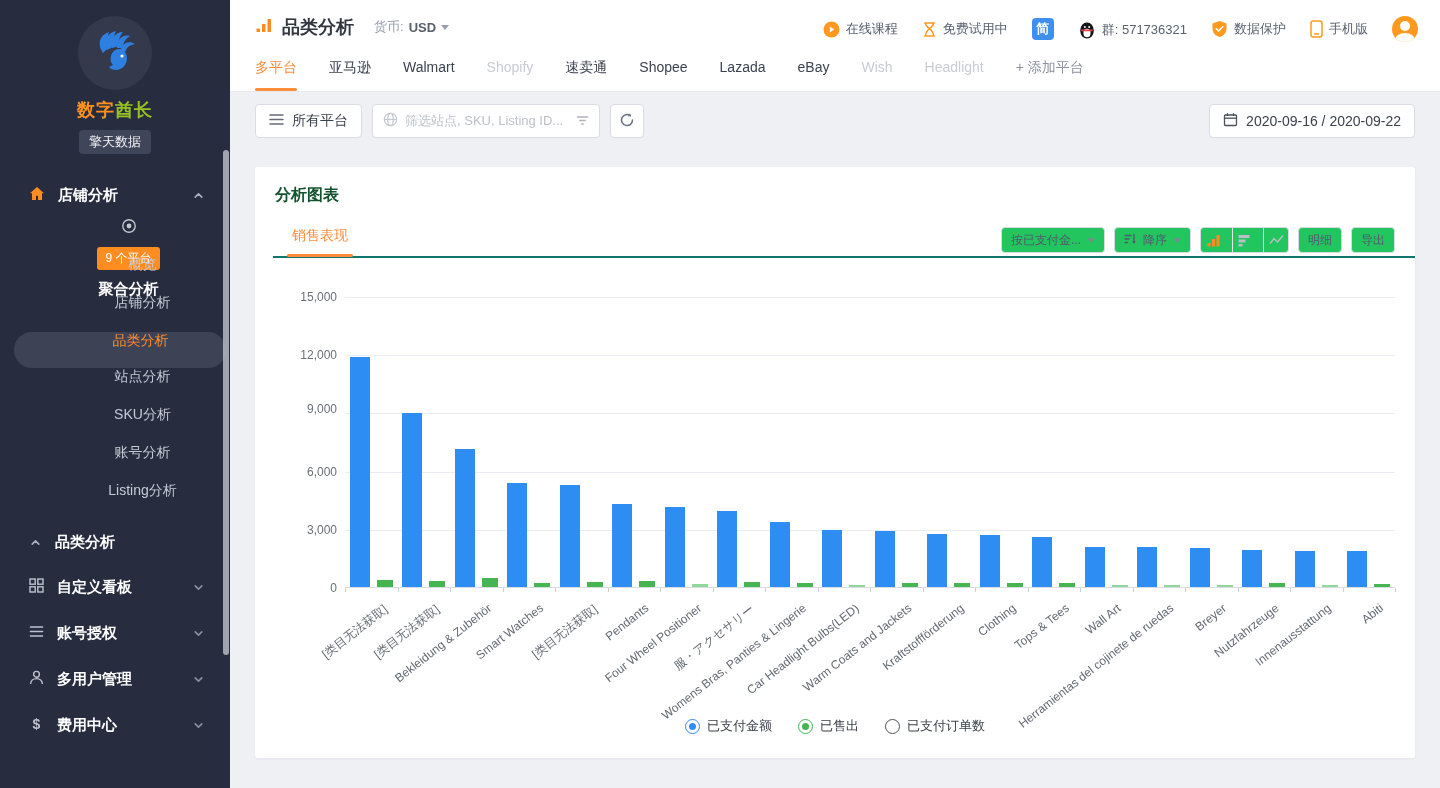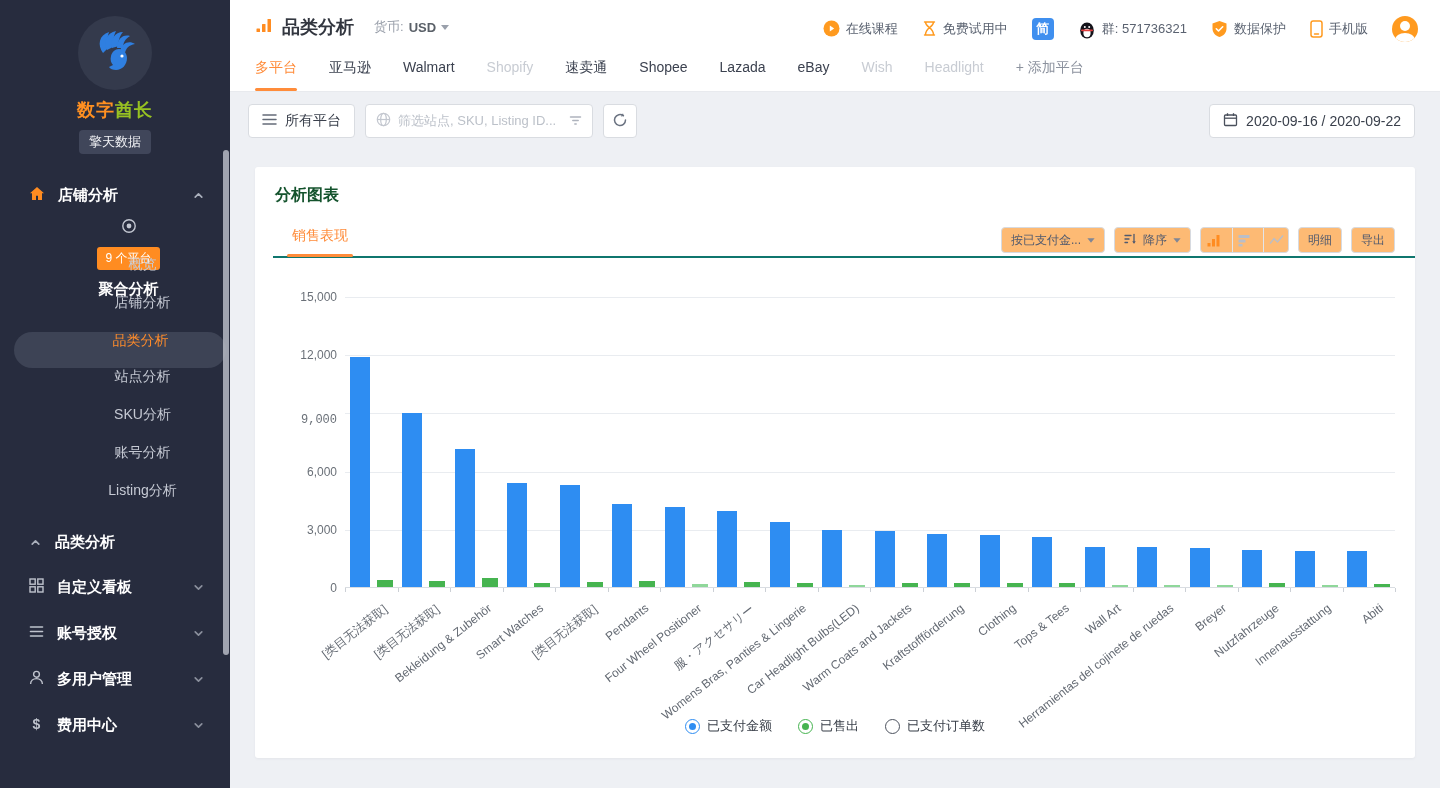--- a/index.html
+++ b/index.html
@@ -32,49 +32,49 @@
 
   
   .main { position:absolute; left:230px; top:0; width:1210px; height:788px; }
   .topbar { position:absolute; left:0; top:0; right:0; height:92px; background:#fff; border-bottom:1px solid #e8eaee; }
   .title-row { position:absolute; left:25px; top:15px; display:flex; align-items:center; }
   .page-title { font-size:18px; font-weight:bold; color:#32363f; margin-left:9px; }
   .currency { margin-left:20px; font-size:13px; color:#9aa0ab; display:flex; align-items:center; gap:5px; cursor:pointer; }
   .currency .cur-val { color:#5a6068; font-weight:bold; }
   .caret-down { width:0; height:0; border-left:4px solid transparent; border-right:4px solid transparent; border-top:5px solid #9aa0ab; display:inline-block; }
   .header-links { position:absolute; right:22px; top:16px; display:flex; align-items:center; gap:24px; font-size:13px; color:#5a6270; }
-  .hlink { display:flex; align-items:flex-start; gap:6px; cursor:pointer; white-space:nowrap; }
+  .hlink { display:flex; align-items:flex-end; gap:6px; cursor:pointer; white-space:nowrap; }
   .jian { display:inline-flex; align-items:center; justify-content:center; width:22px; height:22px; background:#3f8fef; color:#fff; border-radius:4px; font-size:13px; font-weight:bold; }
   .avatar { width:26px; height:26px; border-radius:50%; background:#ff9a1f; position:relative; overflow:hidden; }
   .avatar::before { content:""; position:absolute; left:8px; top:5px; width:10px; height:10px; border-radius:50%; background:#fff; }
   .avatar::after { content:""; position:absolute; left:3px; top:17px; width:20px; height:14px; border-radius:50%; background:#fff; }
 
   .tabs { position:absolute; left:25px; bottom:0; display:flex; gap:32px; font-size:14px; color:#3c4250; }
   .tab { padding-bottom:14px; position:relative; cursor:pointer; white-space:nowrap; }
   .tab.active { color:#ff8c3a; }
   .tab.active::after { content:""; position:absolute; left:0; right:0; bottom:0; height:3px; background:#ff8c3a; border-radius:2px; }
   .tab.disabled { color:#c8ccd3; }
   .tab.add { color:#8c929e; }
 
   
-  .filterbar { position:absolute; top:104px; left:18px; right:25px; height:34px; display:flex; align-items:flex-end; }
+  .filterbar { position:absolute; top:104px; left:25px; right:25px; height:34px; display:flex; align-items:flex-end; }
   .wbtn { height:34px; background:#fff; border:1px solid #d9dce1; border-radius:4px; display:flex; align-items:center; padding:0 13px; gap:8px; font-size:14px; color:#3b414d; cursor:pointer; }
   .search-box { margin-left:10px; width:228px; height:34px; background:#fff; border:1px solid #d9dce1; border-radius:4px; display:flex; align-items:center; padding:0 10px; gap:7px; color:#bcc1c9; font-size:13px; cursor:text; }
   .search-box .ph { flex:1; white-space:nowrap; overflow:hidden; }
   .btn-refresh { margin-left:10px; width:34px; height:34px; justify-content:center; padding:0; }
   .date-btn { margin-left:auto; color:#3a404c; }
 
   
   .card { position:absolute; left:25px; top:167px; width:1160px; height:591px; background:#fff; border-radius:3px; box-shadow:0 1px 3px rgba(31,45,61,.05); }
   .card-title { position:absolute; left:20px; top:18px; font-size:16px; font-weight:bold; color:#14532d; }
   .card-tabrow { position:absolute; left:18px; right:0; top:54px; height:37px; border-bottom:2px solid #0f766e; }
   .sales-tab { position:absolute; left:14px; bottom:-1px; padding:0 5px 12px; color:#ff8c3a; font-size:14px; cursor:pointer; }
   .sales-tab::after { content:""; position:absolute; left:0; right:0; bottom:0; height:3px; background:#ff8c3a; border-radius:2px; }
   .chart-controls { position:absolute; right:20px; top:60px; display:flex; gap:9px; font-size:12px; color:#515a6e; align-items:center; }
-  .ctl { height:26px; border:1px solid #d7dae0; border-radius:4px; background:#fdba74; display:flex; align-items:center; padding:0 9px; gap:6px; cursor:pointer; white-space:nowrap; }
+  .ctl { height:26px; border:1px solid #d7dae0; border-radius:4px; background:#22c55e; display:flex; align-items:center; padding:0 9px; gap:6px; cursor:pointer; white-space:nowrap; }
   .ctl .caret-down { border-top-color:#808695; transform:scale(.9); }
   .seg { padding:0; overflow:hidden; }
   .seg-cell { width:25px; height:24px; display:flex; align-items:center; justify-content:center; cursor:pointer; }
   .seg-cell + .seg-cell { border-left:1px solid #e2e5ea; }
 
   .ylab { position:absolute; left:0; width:82px; text-align:right; font-size:12px; color:#6a7078; }
   .plot { position:absolute; left:90px; top:130px; width:1050px; height:291px; }
   .grid { position:absolute; left:0; right:0; height:1px; background:#e9ecf0; }
   .axisline { position:absolute; left:0; right:0; bottom:0; height:1px; background:#d9dde2; }
   .bar { position:absolute; bottom:1px; border-radius:0; }
@@ -540,20 +540,20 @@
             </span>
             <span>已售出</span>
           </span>
           <span class="legend-item">
             <span class="radio"></span>
             <span>已支付订单数</span>
           </span>
         </div>
     <div class="ylab" style="top: 123px;">15,000</div>
         <div class="ylab" style="top: 181.2px;">12,000</div>
-        <div class="ylab" style="top: 246px; font-family: Liberation Mono, monospace;">9,000</div>
+        <div class="ylab" style="top: 235px;">9,000</div>
         <div class="ylab" style="top: 297.6px;">6,000</div>
         <div class="ylab" style="top: 355.8px;">3,000</div>
         <div class="ylab" style="top: 414px;">0</div>
       </div>
   </div>
 
 </div>
 
 </body></html>

